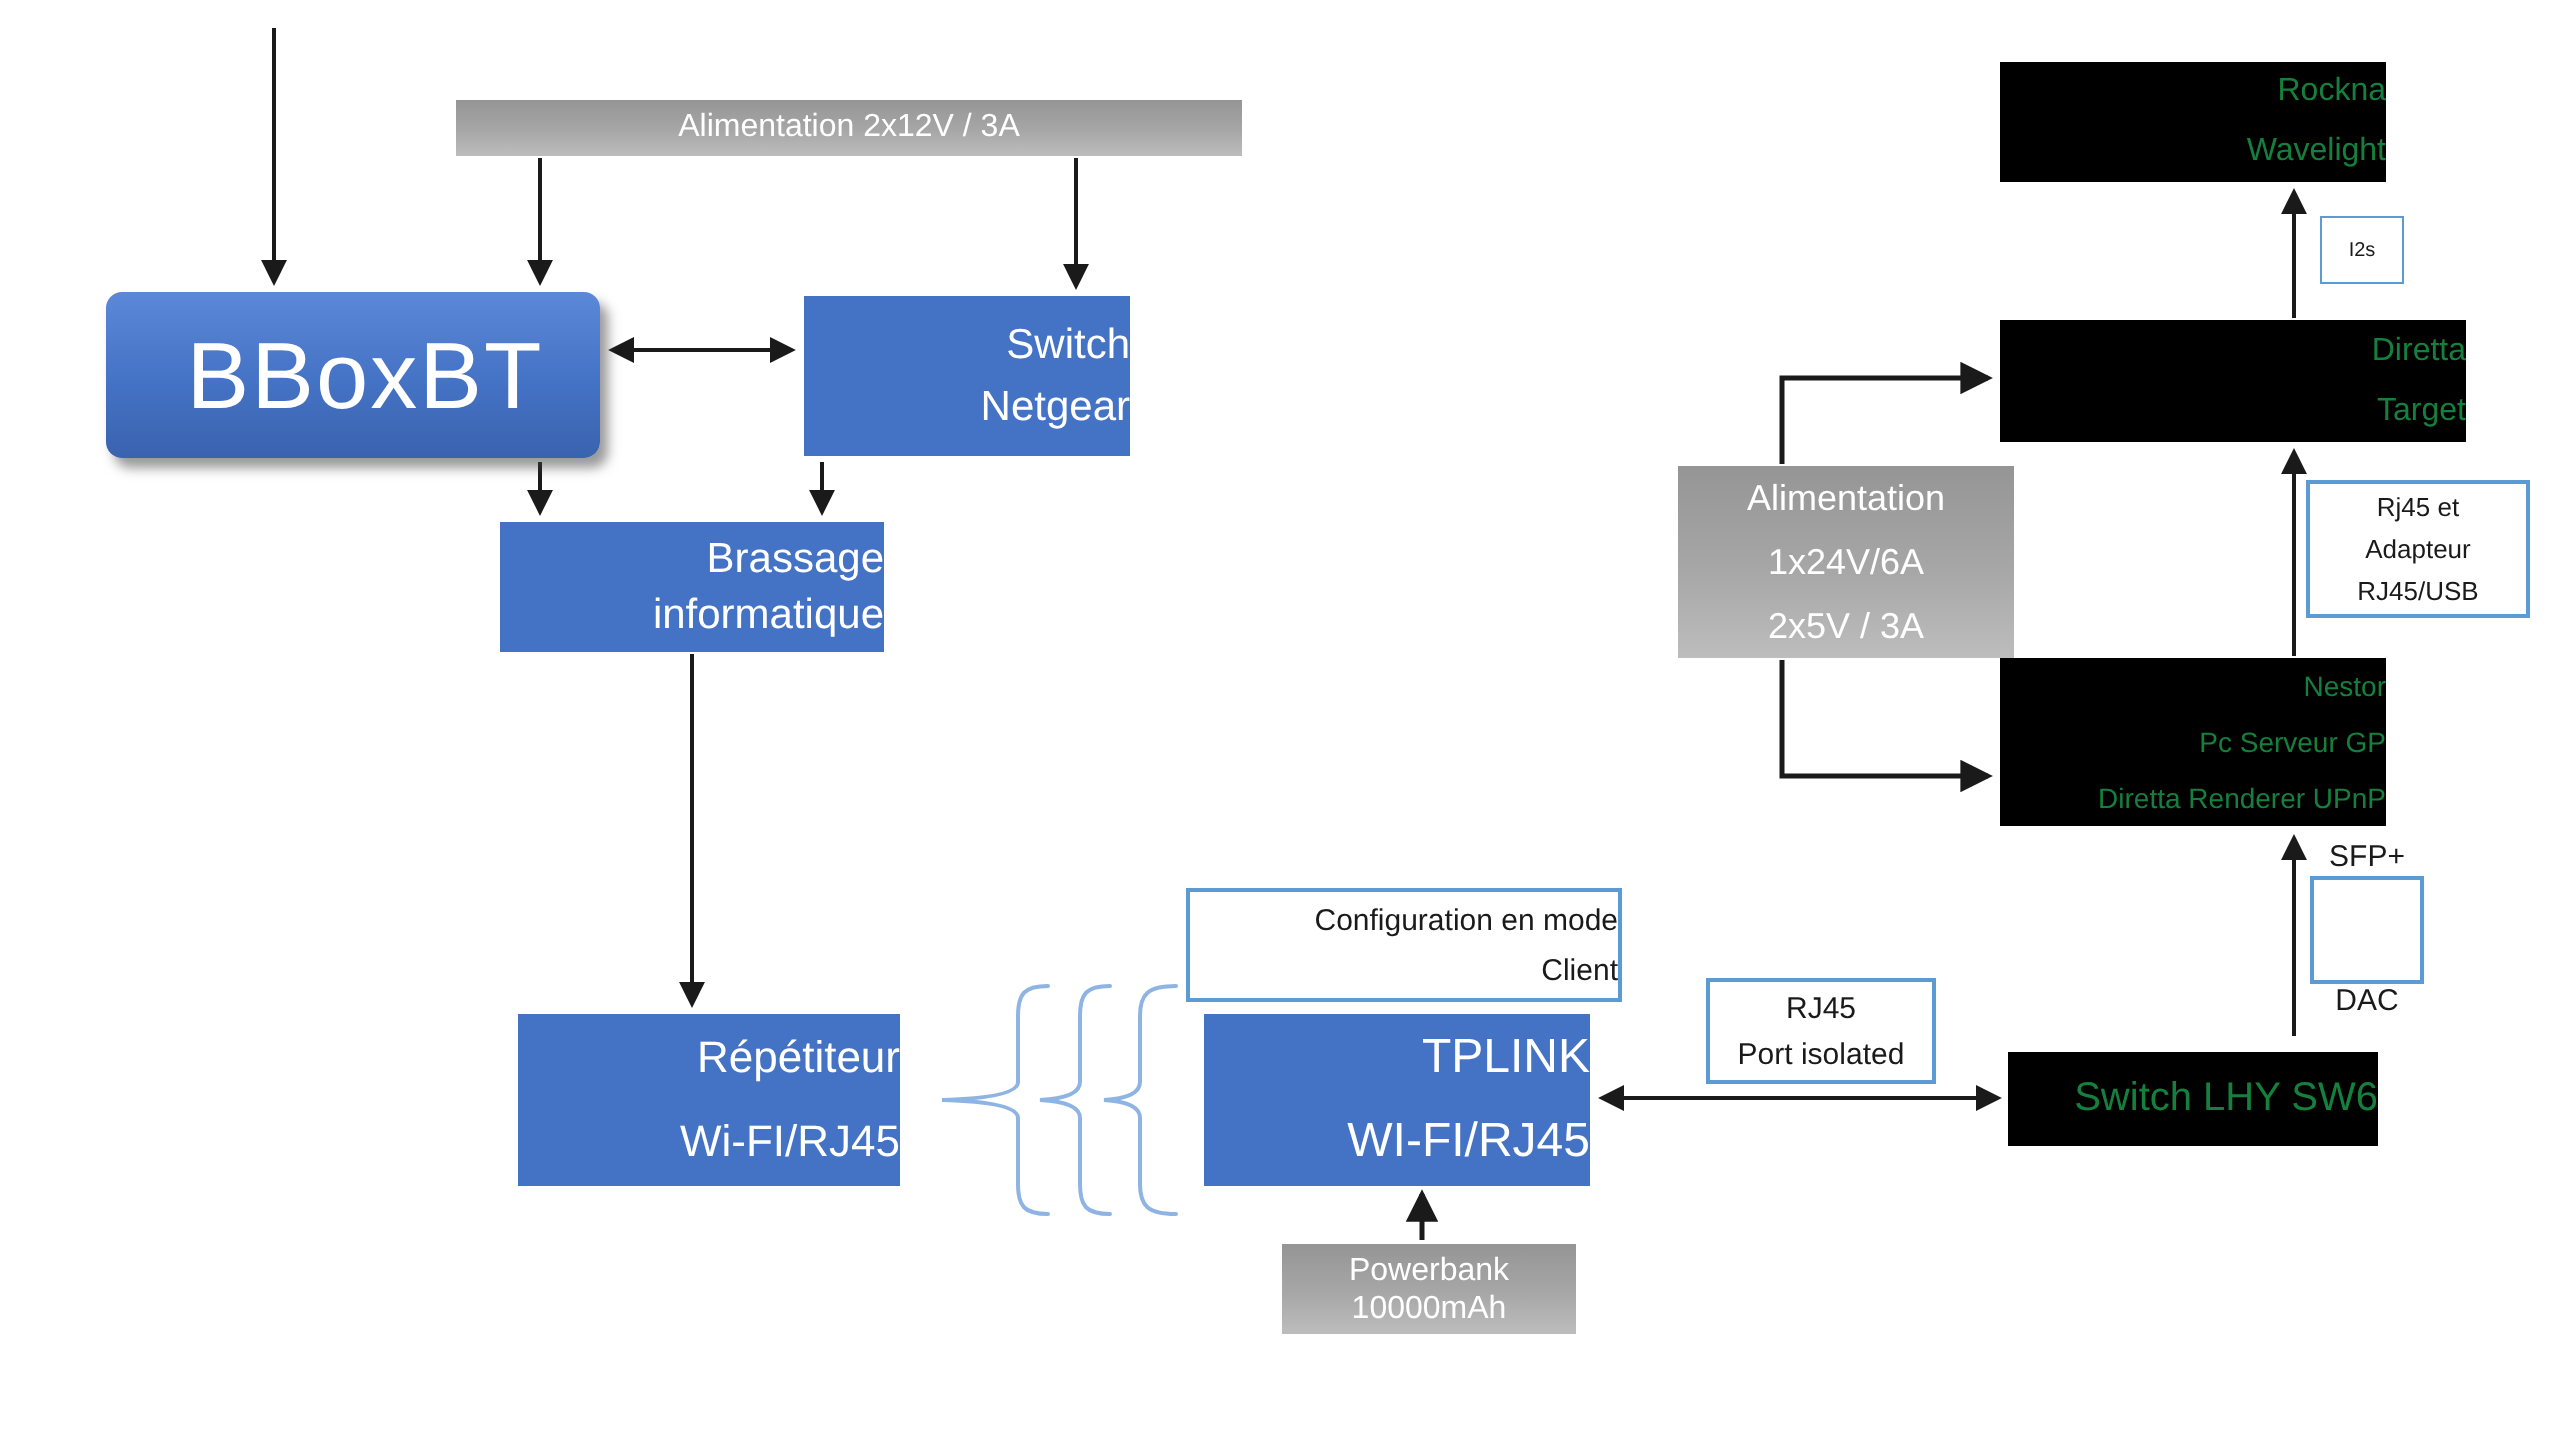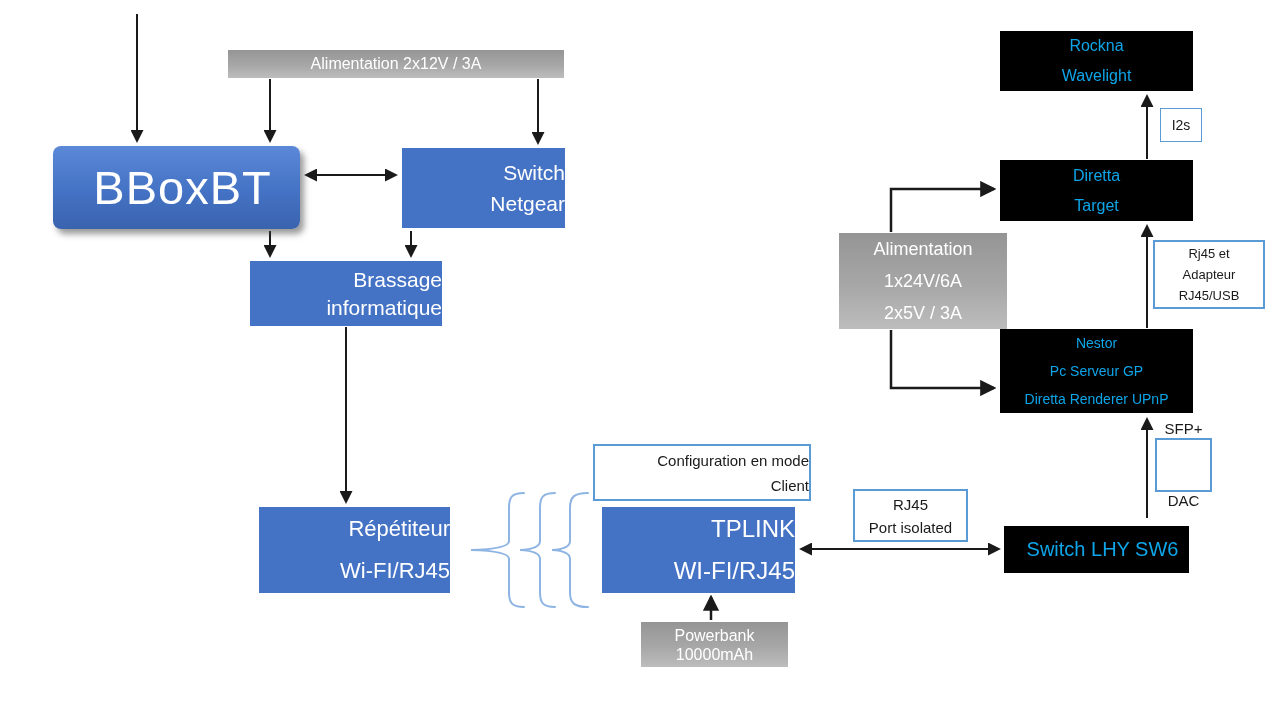--- a/index.html
+++ b/index.html
@@ -6,44 +6,44 @@
   #canvas{
     position:relative;width:1280px;height:720px;background:#ffffff;overflow:hidden;
     font-family:"Liberation Sans",sans-serif;
   }
   .node{
     position:absolute;box-sizing:border-box;display:flex;flex-direction:column;
     justify-content:center;align-items:center;text-align:center;white-space:nowrap;
   }
   .node span{display:block;}
   .blue{background:#4472C4;color:#fff;align-items:flex-end;}
-  .black{background:#000;color:#0ea5e9;}
+  .black{background:#000;color:#15803d;align-items:flex-end;}
   .gray{background:linear-gradient(180deg,#959595 0%,#a7a7a7 55%,#bdbdbd 100%);color:#fff;}
   .labelbox{background:#fff;border:2px solid #5B9BD5;color:#1a1a1a;}
 
   .bboxbt{
     left:53px;top:146px;width:247px;height:83px;
     background:linear-gradient(180deg,#5c88d8 0%,#4472c4 55%,#3a63ae 100%);
     color:#fff;border-radius:8px;box-shadow:4px 5px 6px rgba(70,70,70,.55);
     font-size:47px;letter-spacing:1px;padding-left:12px;
   }
-  .alim-top{left:228px;top:50px;width:336px;height:28px;font-size:16px;text-align:center;}
+  .alim-top{left:228px;top:50px;width:393px;height:28px;font-size:16px;text-align:center;}
   .switch-netgear{left:402px;top:148px;width:163px;height:80px;font-size:21px;line-height:31px;}
   .brassage{left:250px;top:261px;width:192px;height:65px;font-size:21px;line-height:28px;}
   .repetiteur{left:259px;top:507px;width:191px;height:86px;font-size:22px;line-height:42px;}
   .config-client{left:593px;top:444px;width:218px;height:57px;font-size:15px;line-height:25px;align-items:flex-end;}
   .tplink{left:602px;top:507px;width:193px;height:86px;font-size:24px;line-height:42px;}
   .powerbank{left:641px;top:622px;width:147px;height:45px;font-size:16px;line-height:19px;}
   .rj45-isolated{left:853px;top:489px;width:115px;height:53px;font-size:15px;line-height:23px;}
   .switch-lhy{left:1004px;top:526px;width:185px;height:47px;font-size:20px;padding-left:12px;}
   .sfp-dac{left:1155px;top:438px;width:57px;height:54px;font-size:15px;line-height:24px;gap:48px;}
   .nestor{left:1000px;top:329px;width:193px;height:84px;font-size:14px;line-height:28px;}
   .rj45-adapter{left:1153px;top:240px;width:112px;height:69px;font-size:13px;line-height:21px;}
-  .diretta-target{left:1000px;top:160px;width:193px;height:61px;font-size:16px;line-height:30px;}
-  .i2s{left:1160px;top:108px;width:42px;height:34px;font-size:14px;border-width:1.5px;}
+  .diretta-target{left:1000px;top:160px;width:233px;height:61px;font-size:16px;line-height:30px;}
+  .i2s{left:1160px;top:108px;width:42px;height:34px;font-size:10px;border-width:1.5px;}
   .rockna{left:1000px;top:31px;width:193px;height:60px;font-size:16px;line-height:30px;}
   .alim-right{left:807px;top:233px;width:168px;height:96px;font-size:18px;line-height:32px;margin-left:32px;}
 
   #connectors{position:absolute;left:0;top:0;width:1280px;height:720px;pointer-events:none;}
 </style>
 </head>
 <body>
 
 <div id="canvas">
 

